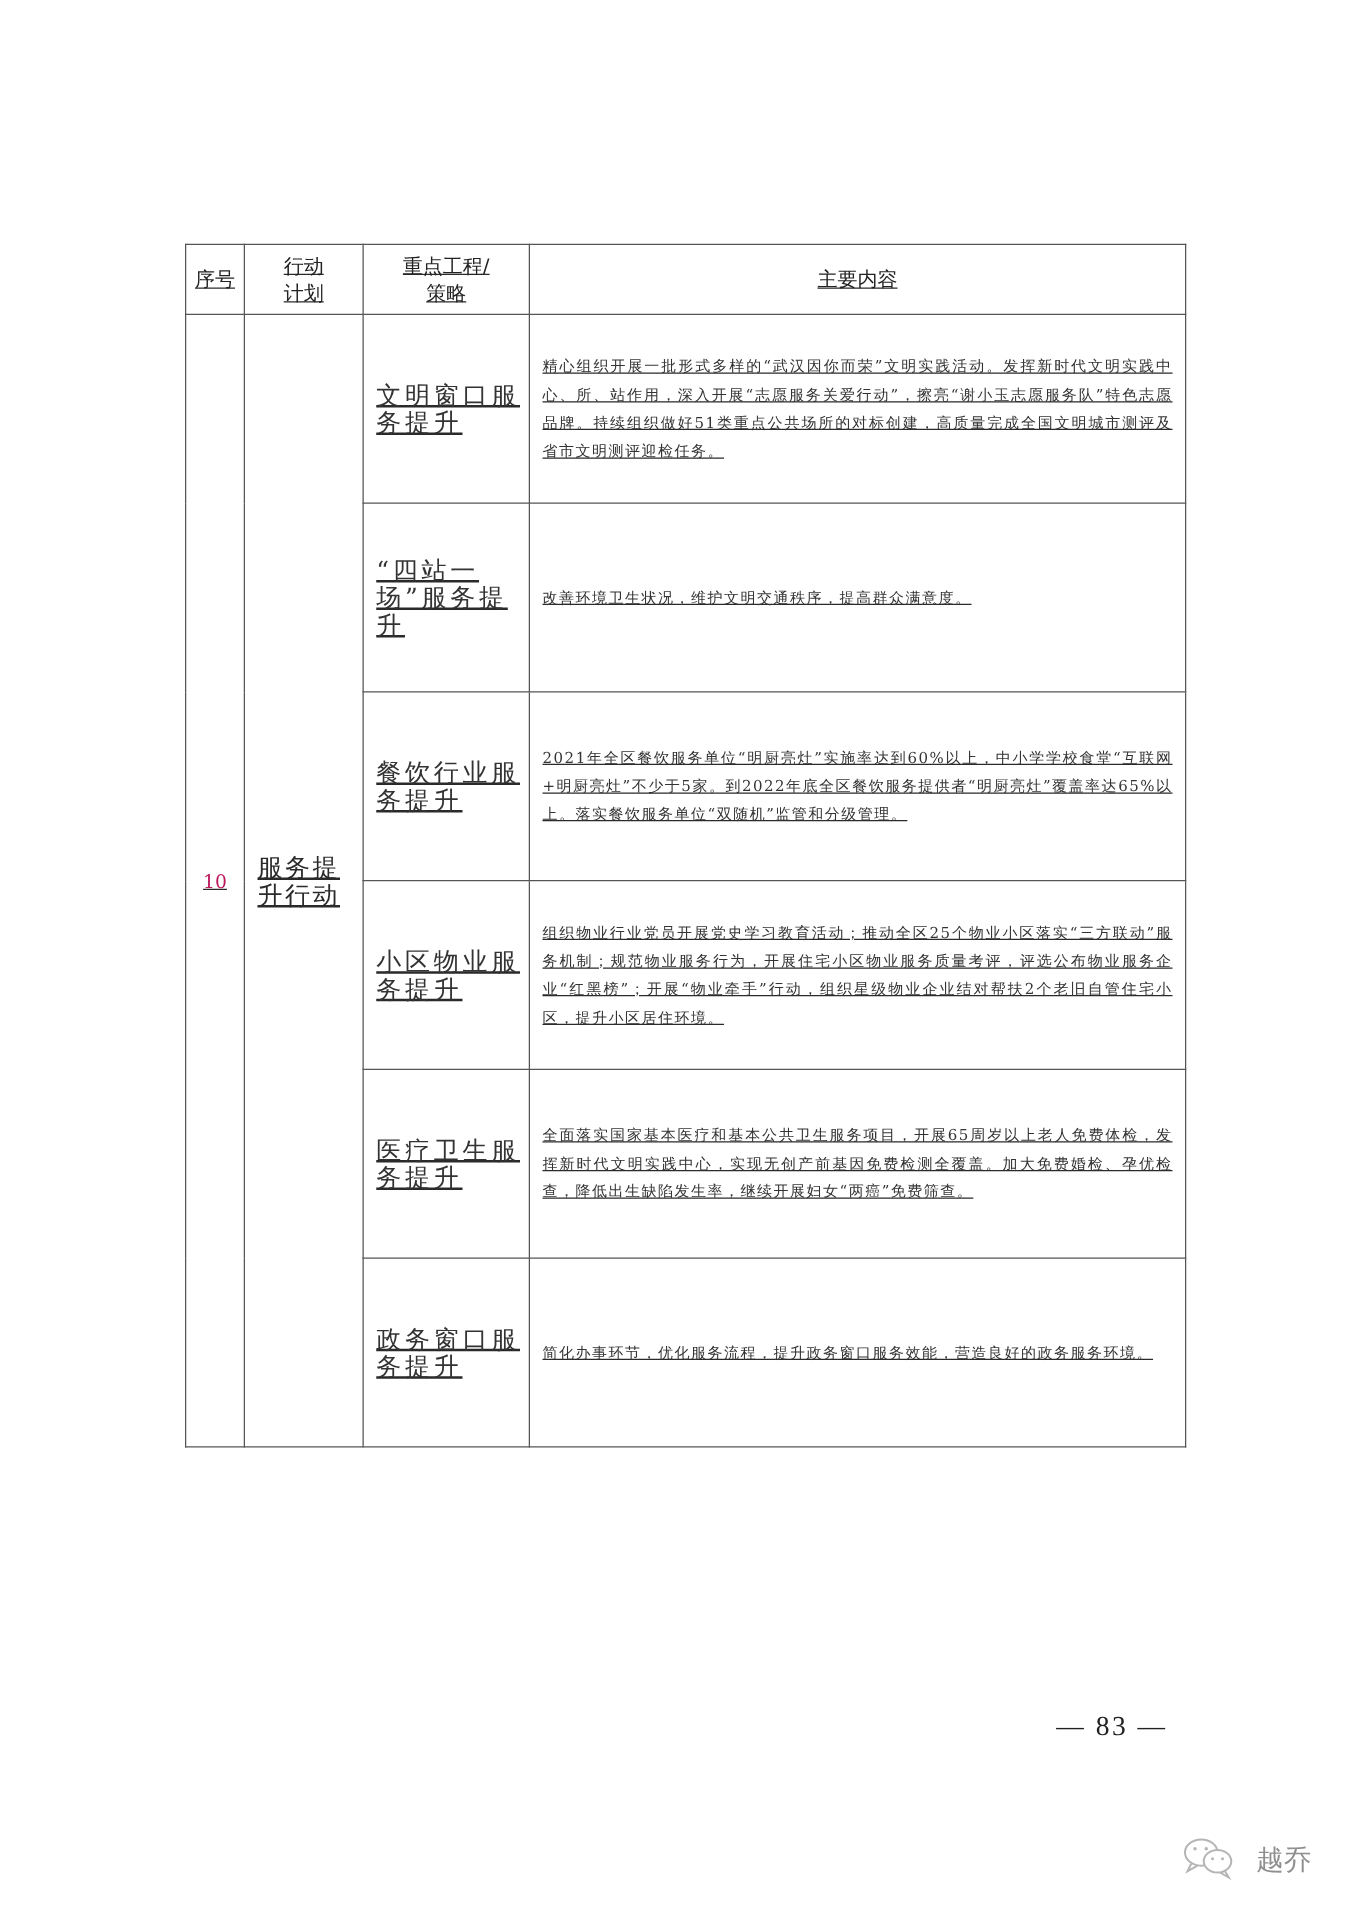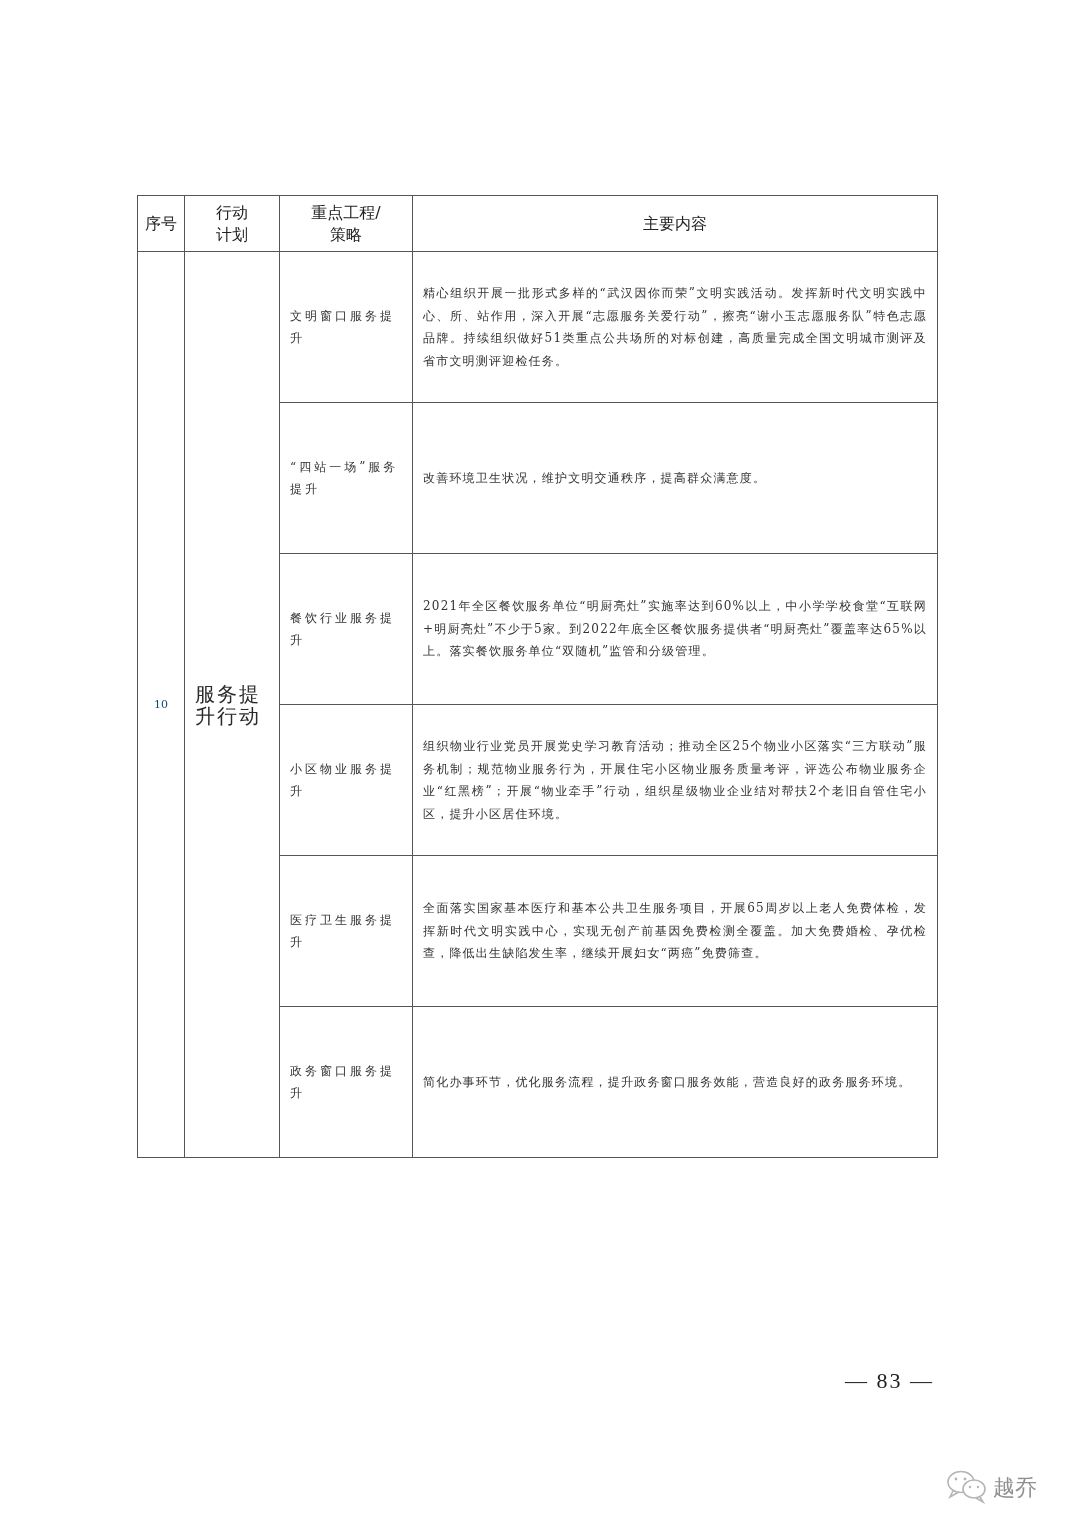--- a/index.html
+++ b/index.html
@@ -16,25 +16,26 @@
       color: #2a2a2a;
     }
     .page {
       position: absolute;
       left: 0; top: 0;
       width: 1080px; height: 1528px;
       background: #fff;
     }
     table.main-table {
       position: absolute;
-      left: 137px;
+      left: 148px;
       top: 195px;
       width: 800px;
       border-collapse: collapse;
       table-layout: fixed;
+      text-decoration: underline;
     }
     table.main-table col.c1 { width: 47px; }
     table.main-table col.c2 { width: 95px; }
     table.main-table col.c3 { width: 133px; }
     table.main-table col.c4 { width: 525px; }
     table.main-table th, table.main-table td {
       border: 1.5px solid #555;
       padding: 0;
       vertical-align: middle;
     }
@@ -45,32 +46,32 @@
       font-size: 16px;
       line-height: 22px;
       color: #222;
       text-align: center;
     }
     table.main-table tr.data-row td {
       height: 150px;
     }
     td.seq {
       text-align: center;
-      font-size: 11px;
-      color: #0c4a6e;
+      font-size: 15px;
+      color: #be185d;
     }
     td.plan {
       font-size: 20px;
       line-height: 22px;
       padding-left: 10px !important;
       padding-right: 8px !important;
       letter-spacing: 2px;
     }
     td.project {
-      font-size: 12px;
+      font-size: 20px;
       line-height: 22px;
       padding-left: 10px !important;
       padding-right: 6px !important;
       letter-spacing: 3px;
       color: #333;
     }
     td.content {
       font-size: 12px;
       line-height: 22.5px;
       padding-left: 10px !important;
@@ -89,21 +90,21 @@
       letter-spacing: 2px;
       font-family: "Liberation Serif", "DejaVu Serif", serif;
       margin-left: 40px;
     }
     .watermark {
       position: absolute;
       left: 945px;
       top: 1468px;
       display: flex;
       align-items: center;
-      gap: 4px;
+      gap: 16px;
       color: #8a8a8a;
     }
     .watermark-text {
       font-size: 22px;
       font-family: "DejaVu Sans", "Liberation Sans", sans-serif;
       color: #8f8f8f;
     }
   </style>
 </head>
 <body>

